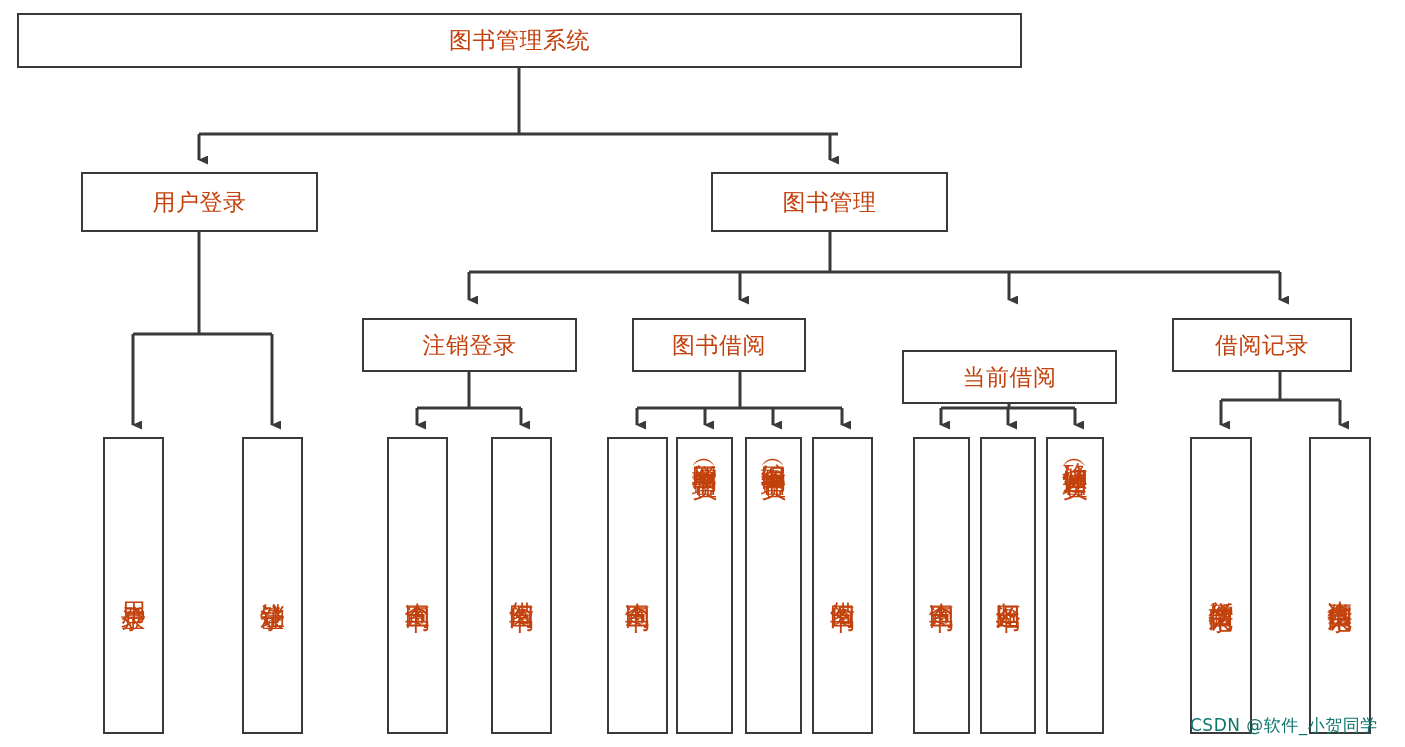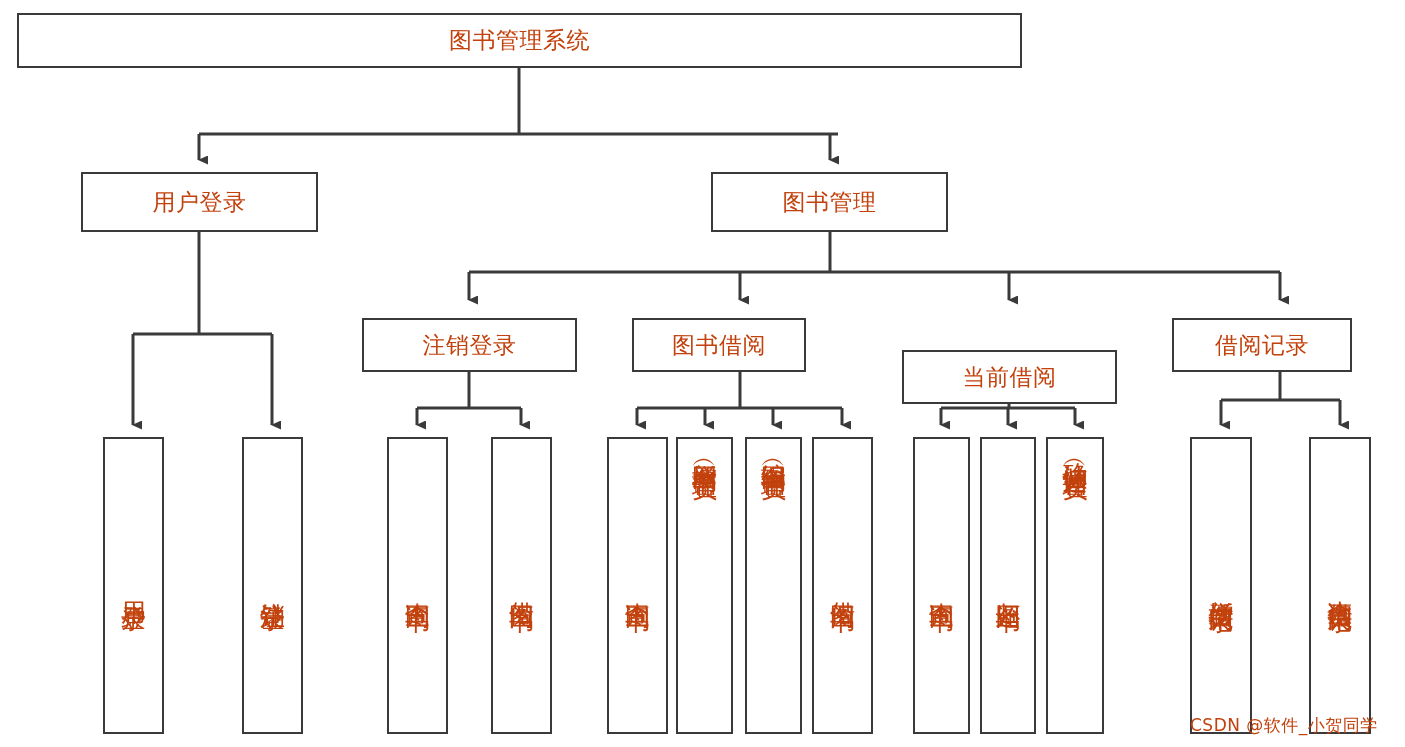--- a/index.html
+++ b/index.html
@@ -62,21 +62,21 @@
     white-space: nowrap;
   }
   
   .node.vert.centered {
     align-items: center;
     padding-top: 0;
   }
   .watermark {
     position: absolute;
     font-size: 17px;
-    color: #c2410c;
+    color: #0f766e;
     white-space: nowrap;
     letter-spacing: 0.5px;
     pointer-events: none;
   }
 </style>
 </head>
 <body>
 
 <div id="diagram-root">
 

